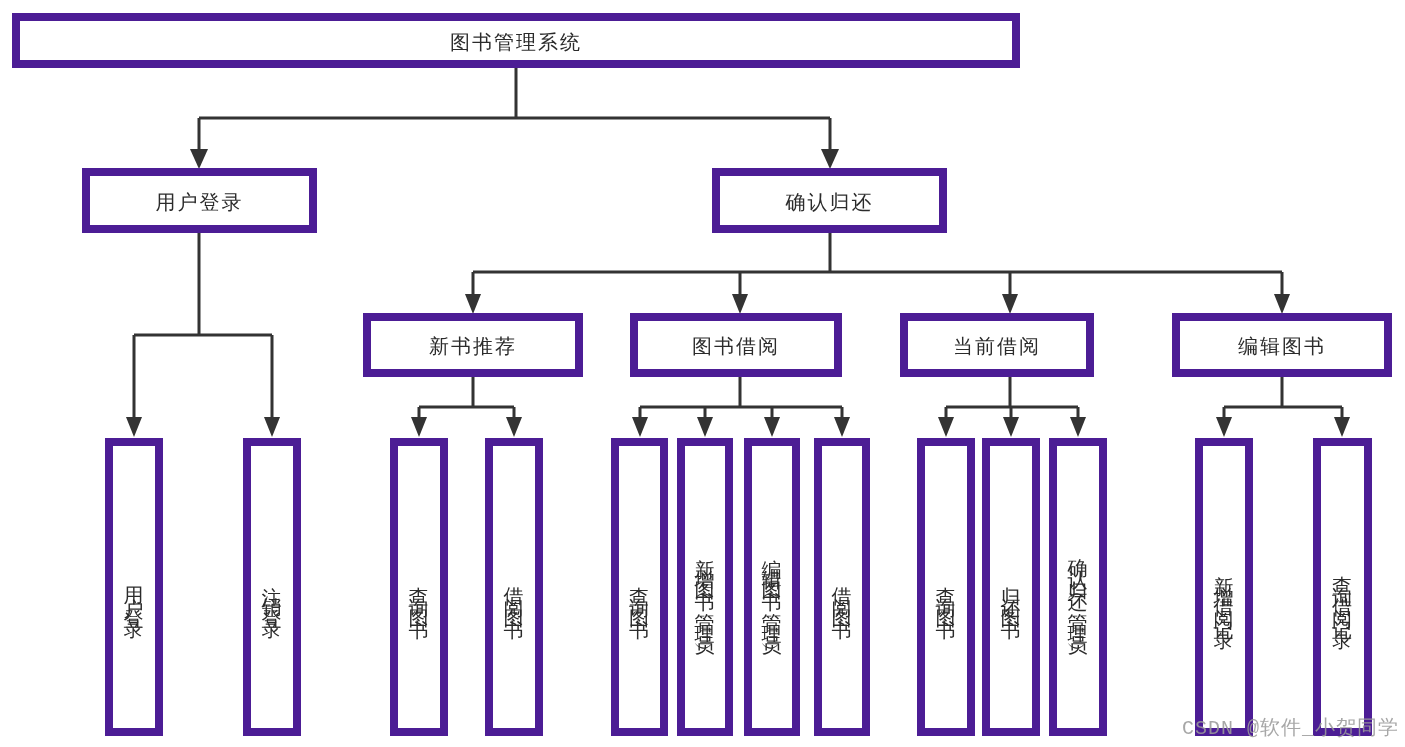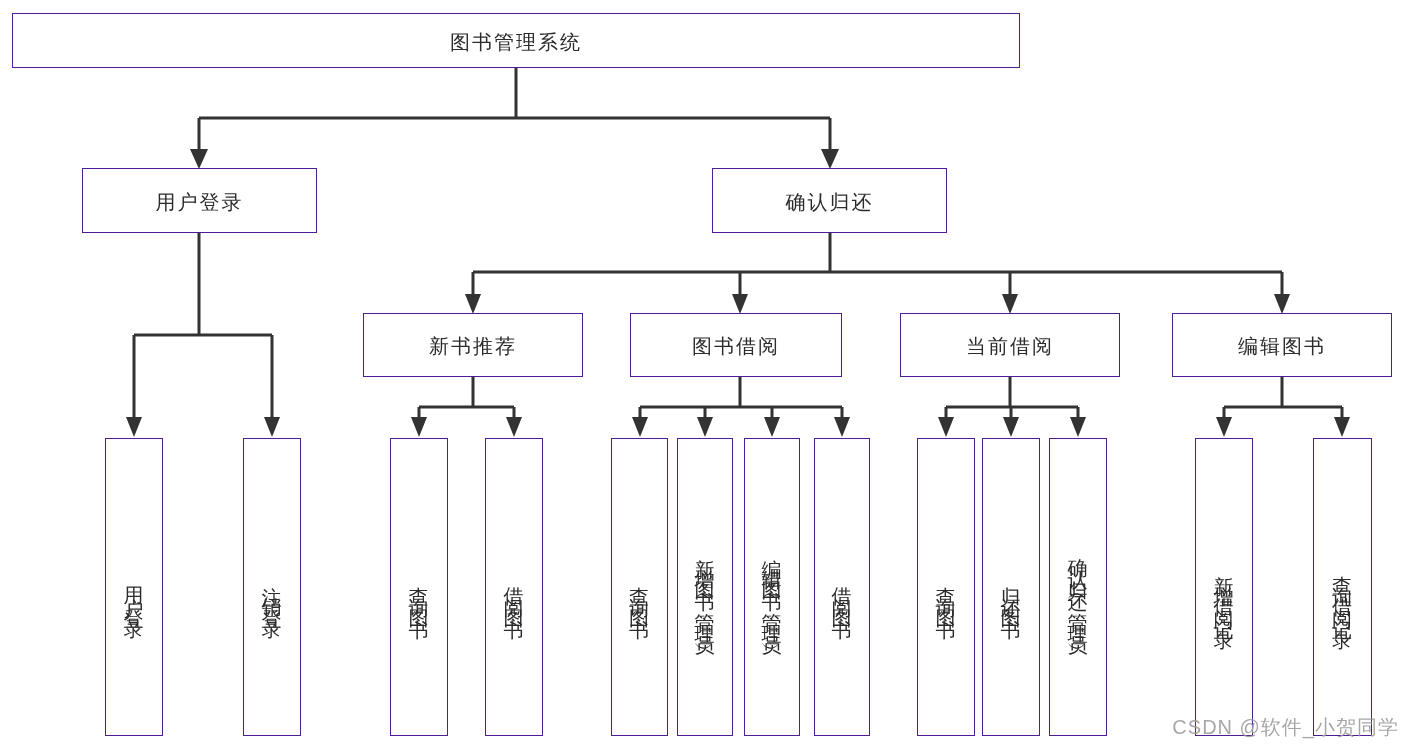--- a/index.html
+++ b/index.html
@@ -7,38 +7,38 @@
   body { font-family:"Liberation Sans","DejaVu Sans",sans-serif; }
   .stage {
     position:relative; width:1405px; height:747px;
     background:#ffffff; overflow:hidden;
   }
   .connectors { position:absolute; left:0; top:0; width:1405px; height:747px; }
   .connectors path { stroke:#333333; stroke-width:3; fill:none; }
   .connectors polygon { fill:#333333; stroke:none; }
   .box {
     position:absolute; box-sizing:border-box;
-    border:1px solid #4c1d95; background:#ffffff;
+    border:8px solid #4c1d95; background:#ffffff;
     display:flex; align-items:center; justify-content:center;
     color:#2b2b2b;
   }
   .hlabel {
     font-size:20px; letter-spacing:2px; white-space:nowrap;
     line-height:1; transform:translateY(1px);
   }
   .vlabel {
     writing-mode:vertical-rl; text-orientation:mixed;
     font-size:20px; line-height:1; letter-spacing:11px;
     margin-bottom:-11px; white-space:nowrap;
   }
   .leaf { top:438px; height:298px; }
   .watermark {
     position:absolute; right:6px; top:714px;
     font-size:20px; color:#9b9b9b; letter-spacing:1px;
-    opacity:0.88; z-index:5; white-space:nowrap;
+    opacity:0.88; z-index:5; white-space:nowrap;font-family:Liberation Mono, monospace;
   }
 </style>
 </head>
 <body>
 
 <div class="stage">
 
   <svg class="connectors" viewBox="0 0 1405 747" aria-hidden="true">
 
     <g>
@@ -99,21 +99,21 @@
   <div class="box" style="left:712px;top:168px;width:235px;height:65px">
     <span class="hlabel">确认归还</span>
   </div>
 
   <div class="box" style="left:363px;top:313px;width:220px;height:64px">
     <span class="hlabel">新书推荐</span>
   </div>
   <div class="box" style="left:630px;top:313px;width:212px;height:64px">
     <span class="hlabel">图书借阅</span>
   </div>
-  <div class="box" style="left:900px;top:313px;width:220px;height:64px">
+  <div class="box" style="left:900px;top:313px;width:194px;height:64px">
     <span class="hlabel">当前借阅</span>
   </div>
   <div class="box" style="left:1172px;top:313px;width:220px;height:64px">
     <span class="hlabel">编辑图书</span>
   </div>
 
   <div class="box leaf" style="left:105px;width:58px">
     <span class="vlabel">用户登录</span>
   </div>
   <div class="box leaf" style="left:243px;width:58px">

